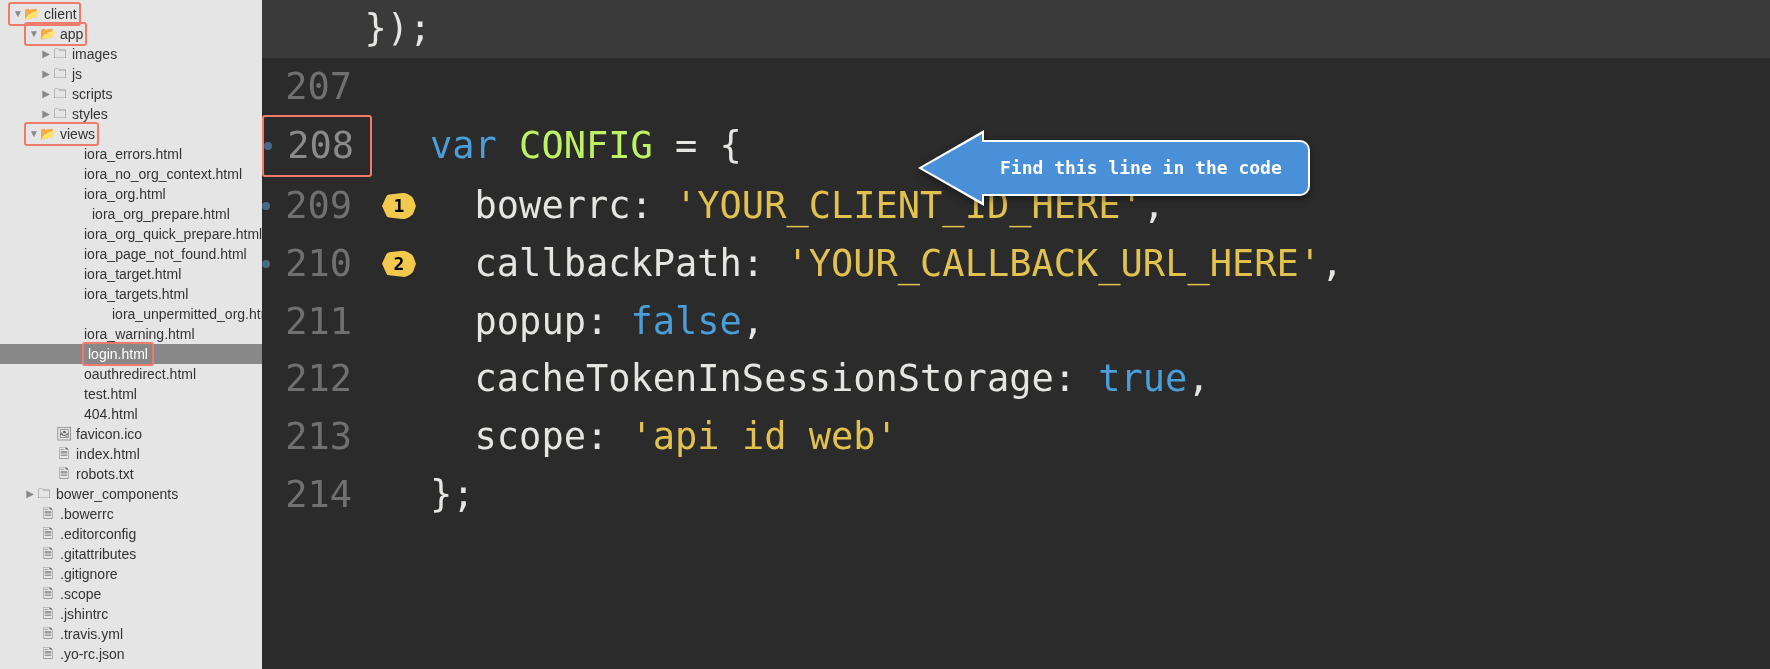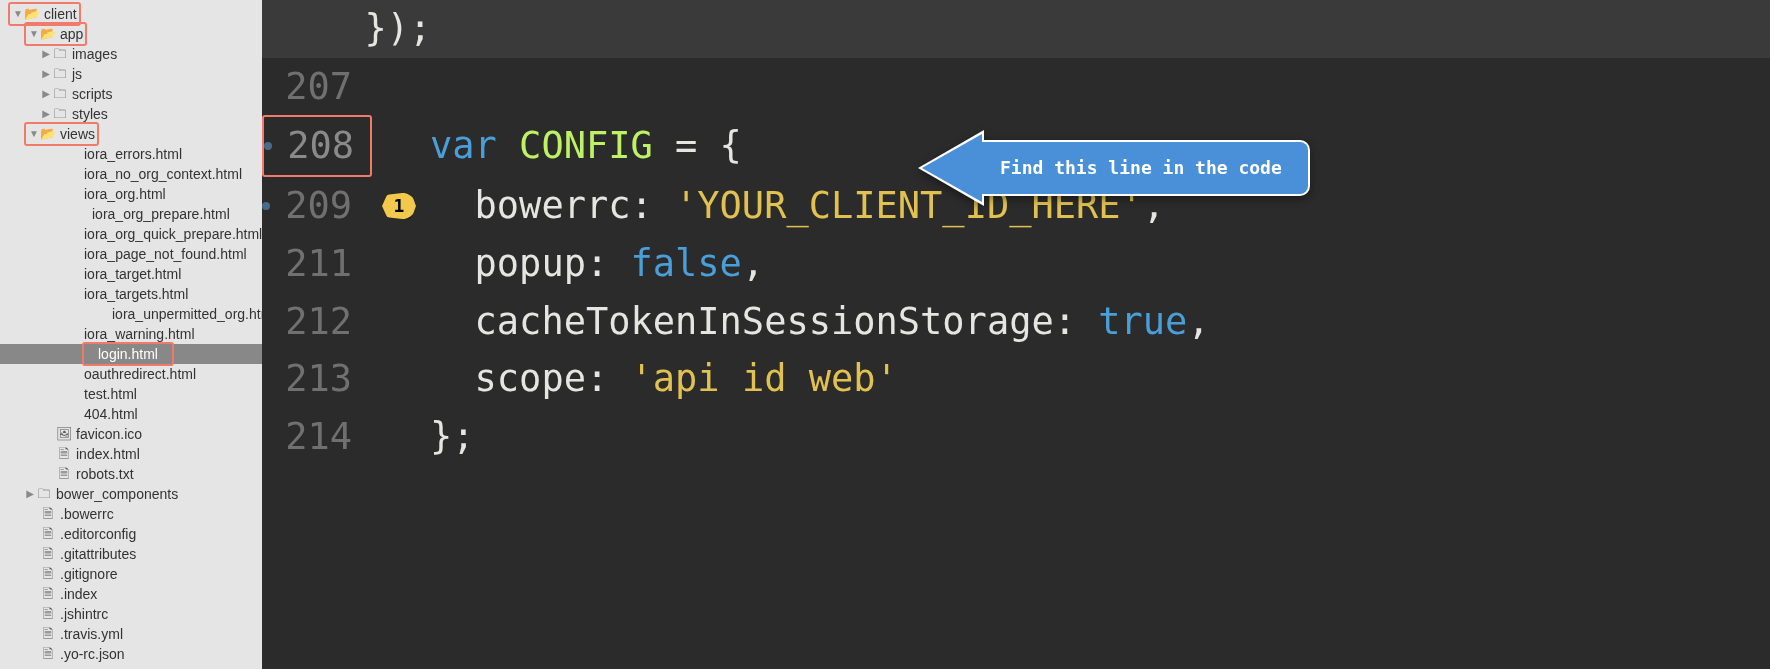--- a/index.html
+++ b/index.html
@@ -59,21 +59,21 @@
     border: 2px solid #f07b6a;
     border-radius: 3px;
     padding: 0 2px;
     display: inline-flex;
     align-items: center;
   }
   .sel-hl {
     border: 2px solid #f07b6a;
     border-radius: 3px;
     display: inline-block;
-    padding: 0 14px;
+    padding: 0 4px;
     color: #fff;
   }
 
   
   .editor {
     flex: 1;
     background: #2b2b2b;
     color: #e5e5e2;
     font-family: Menlo, Consolas, "DejaVu Sans Mono", monospace;
     font-size: 37px;
@@ -307,21 +307,21 @@
         <div class="tree-row" style="padding-left: 40px;">
           <span class="icon">🗎</span>
           <span class="tree-label">.gitattributes</span>
         </div>
         <div class="tree-row" style="padding-left: 40px;">
           <span class="icon">🗎</span>
           <span class="tree-label">.gitignore</span>
         </div>
         <div class="tree-row" style="padding-left: 40px;">
           <span class="icon">🗎</span>
-          <span class="tree-label">.index</span>
+          <span class="tree-label">.scope</span>
         </div>
         <div class="tree-row" style="padding-left: 40px;">
           <span class="icon">🗎</span>
           <span class="tree-label">.jshintrc</span>
         </div>
         <div class="tree-row" style="padding-left: 40px;">
           <span class="icon">🗎</span>
           <span class="tree-label">.travis.yml</span>
         </div>
         <div class="tree-row" style="padding-left: 40px;">
@@ -341,20 +341,24 @@
           <div class="gutter">207</div>
           <div class="code"><span class="punct"></span></div>
         </div>
         <div class="code-line">
           <div class="gutter hl dirty">208<span class="dot"></span></div>
           <div class="code"><span class="kw">var </span><span class="var">CONFIG</span><span class="punct"> = {</span></div>
         </div>
         <div class="code-line">
           <div class="gutter dirty">209<span class="dot"></span></div>
           <div class="code"><div class="num-bullet" style="left: 10px; top: 50%; transform: translateY(-50%);">1</div><span class="prop">  bowerrc</span><span class="punct">: </span><span class="str">'YOUR_CLIENT_ID_HERE'</span><span class="punct">,</span></div>
+        </div>
+        <div class="code-line">
+          <div class="gutter dirty">210<span class="dot"></span></div>
+          <div class="code"><div class="num-bullet" style="left: 10px; top: 50%; transform: translateY(-50%);">2</div><span class="prop">  callbackPath</span><span class="punct">: </span><span class="str">'YOUR_CALLBACK_URL_HERE'</span><span class="punct">,</span></div>
         </div>
         <div class="code-line">
           <div class="gutter">211</div>
           <div class="code"><span class="prop">  popup</span><span class="punct">: </span><span class="bool">false</span><span class="punct">,</span></div>
         </div>
         <div class="code-line">
           <div class="gutter">212</div>
           <div class="code"><span class="prop">  cacheTokenInSessionStorage</span><span class="punct">: </span><span class="bool">true</span><span class="punct">,</span></div>
         </div>
         <div class="code-line">

